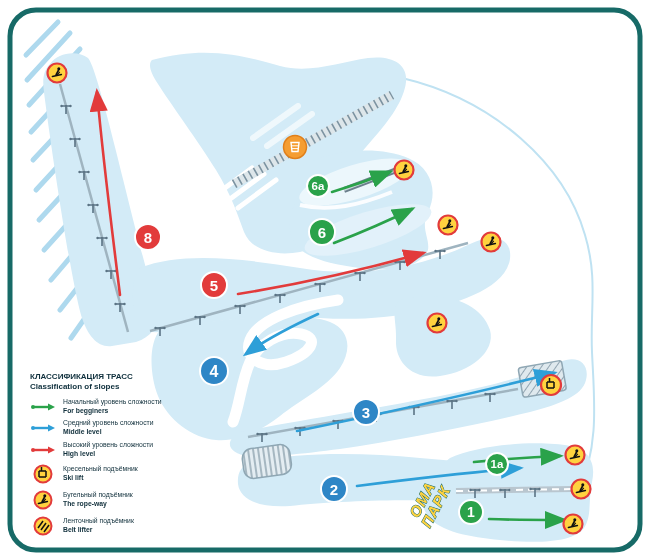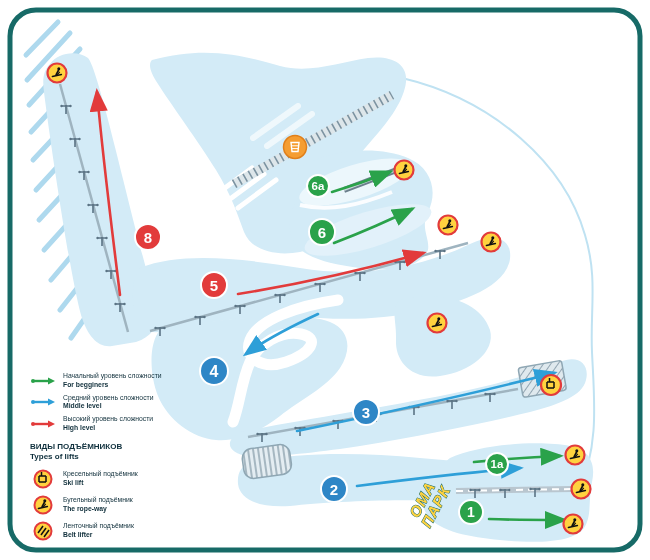--- a/index.html
+++ b/index.html
@@ -272,20 +272,24 @@
         <circle r="12" stroke="#ffffff" stroke-width="2" fill="#2aa24a"></circle>
         <text class="badge-num" font-size="14" y="5">1</text>
           </g>
     </g>
   </g>
 
   <rect x="10" y="10" width="630" height="540" rx="26" fill="none" stroke="#176a67" stroke-width="5"></rect>
 </svg>
 
 <div class="legend">
+  <div class="lg-title">
+    <span>КЛАССИФИКАЦИЯ ТРАСС</span><br>
+    <span>Classification of slopes</span>
+  </div>
 
   <div class="lg-row">
     <span class="lg-icon">
       <svg width="26" height="10" viewBox="0 0 26 10">
         <circle cx="3" cy="5" r="2" fill="#2aa24a"></circle>
         <line x1="4" y1="5" x2="18" y2="5" stroke-width="2.4" stroke="#2aa24a"></line>
         <path d="M18,1.5 L25,5 L18,8.5 Z" fill="#2aa24a"></path>
       </svg>
     </span>
     <span class="lg-text">
@@ -315,24 +319,20 @@
         <line x1="4" y1="5" x2="18" y2="5" stroke-width="2.4" stroke="#e23b3b"></line>
         <path d="M18,1.5 L25,5 L18,8.5 Z" fill="#e23b3b"></path>
       </svg>
     </span>
     <span class="lg-text">
       <span class="ru">Высокий уровень сложности</span><br>
       <span class="en">High level</span>
     </span>
   </div>
 
-  <div class="lg-title second">
-    <span>ВИДЫ ПОДЪЁМНИКОВ</span><br>
-    <span>Types of lifts</span>
-  </div>
 
   <div class="lg-row">
     <span class="lg-icon">
       <svg width="22" height="22" viewBox="-11 -11 22 22">
         <circle r="8.5" fill="#ffd23f" stroke="#e23b3b" stroke-width="2"></circle>
         <use href="#chair"></use>
       </svg>
     </span>
     <span class="lg-text">
       <span class="ru">Кресельный подъёмник</span><br>

